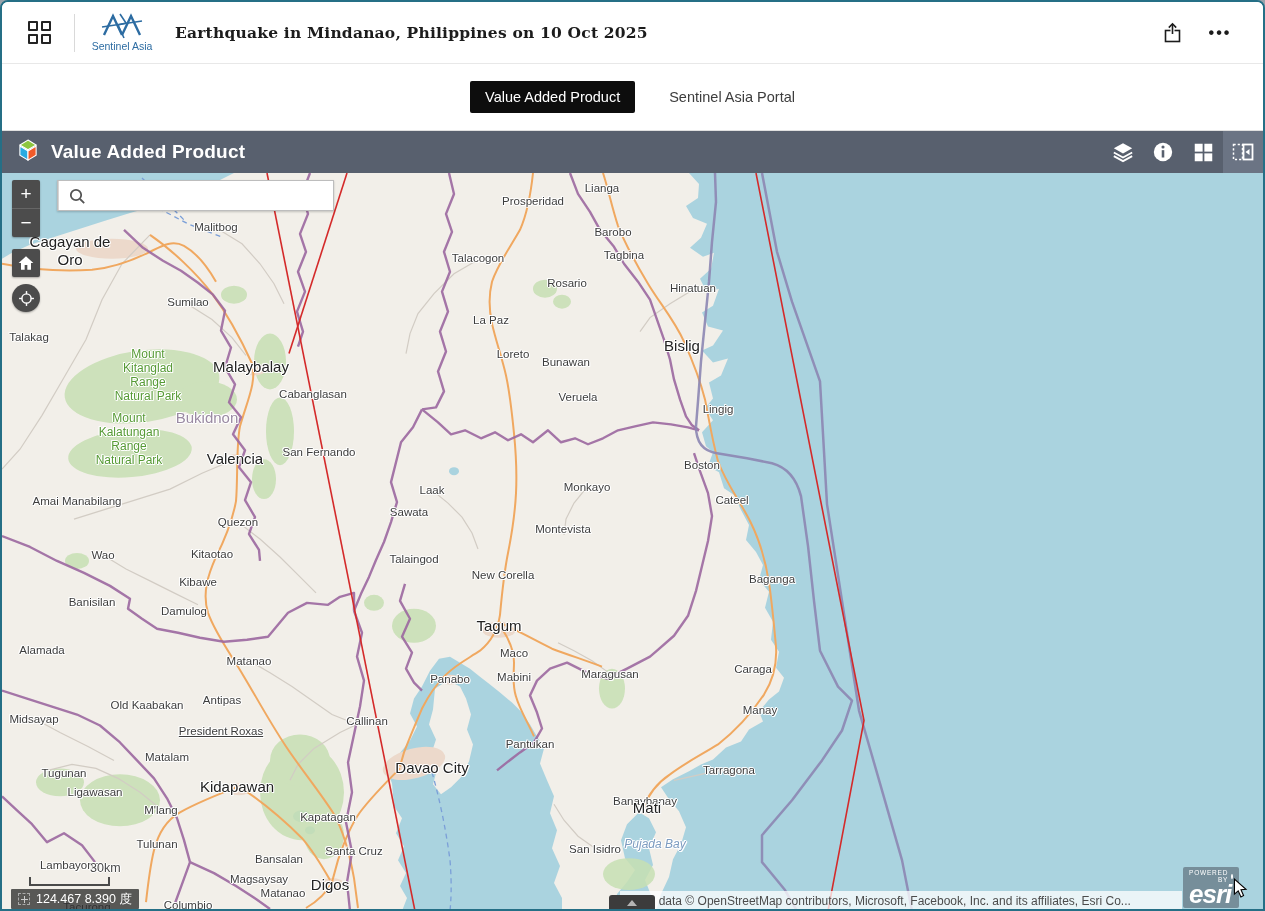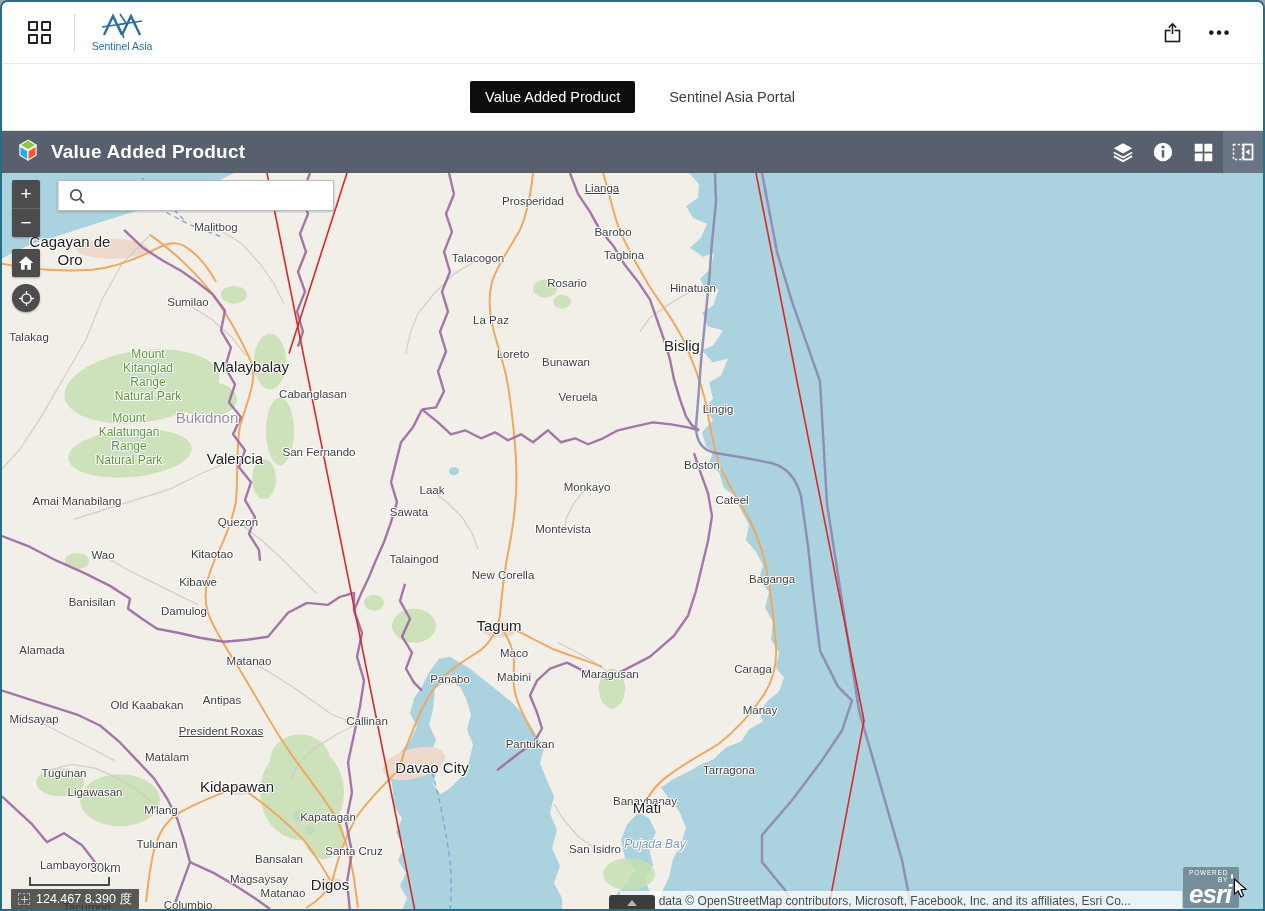--- a/index.html
+++ b/index.html
@@ -108,20 +108,21 @@
     <div class="hdr-div"></div>
     <div class="logo-wrap">
       <svg width="44" height="26" viewBox="0 0 44 26">
         <path d="M4,22 L13,3 L22,22" fill="none" stroke="#2d6ca2" stroke-width="2.4"></path>
         <path d="M22,22 L31,3 L40,22" fill="none" stroke="#2d6ca2" stroke-width="2.4"></path>
         <path d="M2,14 L42,8" stroke="#2d6ca2" stroke-width="1.6"></path>
         <path d="M20,1 L26,10 L18,12 L24,25" fill="none" stroke="#2d6ca2" stroke-width="1.6"></path>
       </svg>
       <div class="logo-cap">Sentinel Asia</div>
     </div>
+    <div id="page-title">Earthquake in Mindanao, Philippines on 10 Oct 2025</div>
     <div class="hdr-right">
       <div class="hdr-btn">
         <svg width="19" height="21" viewBox="0 0 19 21">
           <rect x="2.5" y="8.5" width="14" height="11" fill="none" stroke="#1c1c1c" stroke-width="1.6"></rect>
           <line x1="9.5" y1="12" x2="9.5" y2="1.8" stroke="#fff" stroke-width="4"></line>
           <line x1="9.5" y1="12" x2="9.5" y2="2.2" stroke="#1c1c1c" stroke-width="1.6"></line>
           <path d="M5.8,5.6 L9.5,1.8 L13.2,5.6" fill="none" stroke="#1c1c1c" stroke-width="1.6"></path>
         </svg>
       </div>
       <div class="hdr-btn dots">•••</div>
@@ -360,21 +361,21 @@
         <div class="ml town" style="left: 758px; top: 537px;">Manay</div>
         <div class="ml town" style="left: 751px; top: 496px;">Caraga</div>
         <div class="ml town" style="left: 770px; top: 406px;">Baganga</div>
         <div class="ml town" style="left: 730px; top: 327px;">Cateel</div>
         <div class="ml town" style="left: 700px; top: 292px;">Boston</div>
         <div class="ml town" style="left: 716px; top: 236px;">Lingig</div>
         <div class="ml city" style="left: 680px; top: 172px;">Bislig</div>
         <div class="ml town" style="left: 691px; top: 115px;">Hinatuan</div>
         <div class="ml town" style="left: 622px; top: 82px;">Tagbina</div>
         <div class="ml town" style="left: 611px; top: 53px; margin-top: 6px;">Barobo</div>
-        <div class="ml town" style="left: 600px; top: 15px; text-decoration: underline;">Lianga</div>
+        <div class="ml town" style="left: 600px; top: 15px;">Lianga</div>
         <div class="ml town" style="left: 531px; top: 28px;">Prosperidad</div>
         <div class="ml town" style="left: 476px; top: 85px;">Talacogon</div>
         <div class="ml town" style="left: 565px; top: 110px;">Rosario</div>
         <div class="ml town" style="left: 489px; top: 147px;">La Paz</div>
         <div class="ml town" style="left: 511px; top: 181px;">Loreto</div>
         <div class="ml town" style="left: 564px; top: 189px;">Bunawan</div>
         <div class="ml town" style="left: 576px; top: 224px;">Veruela</div>
       </div>
 
     <div id="searchbox">

